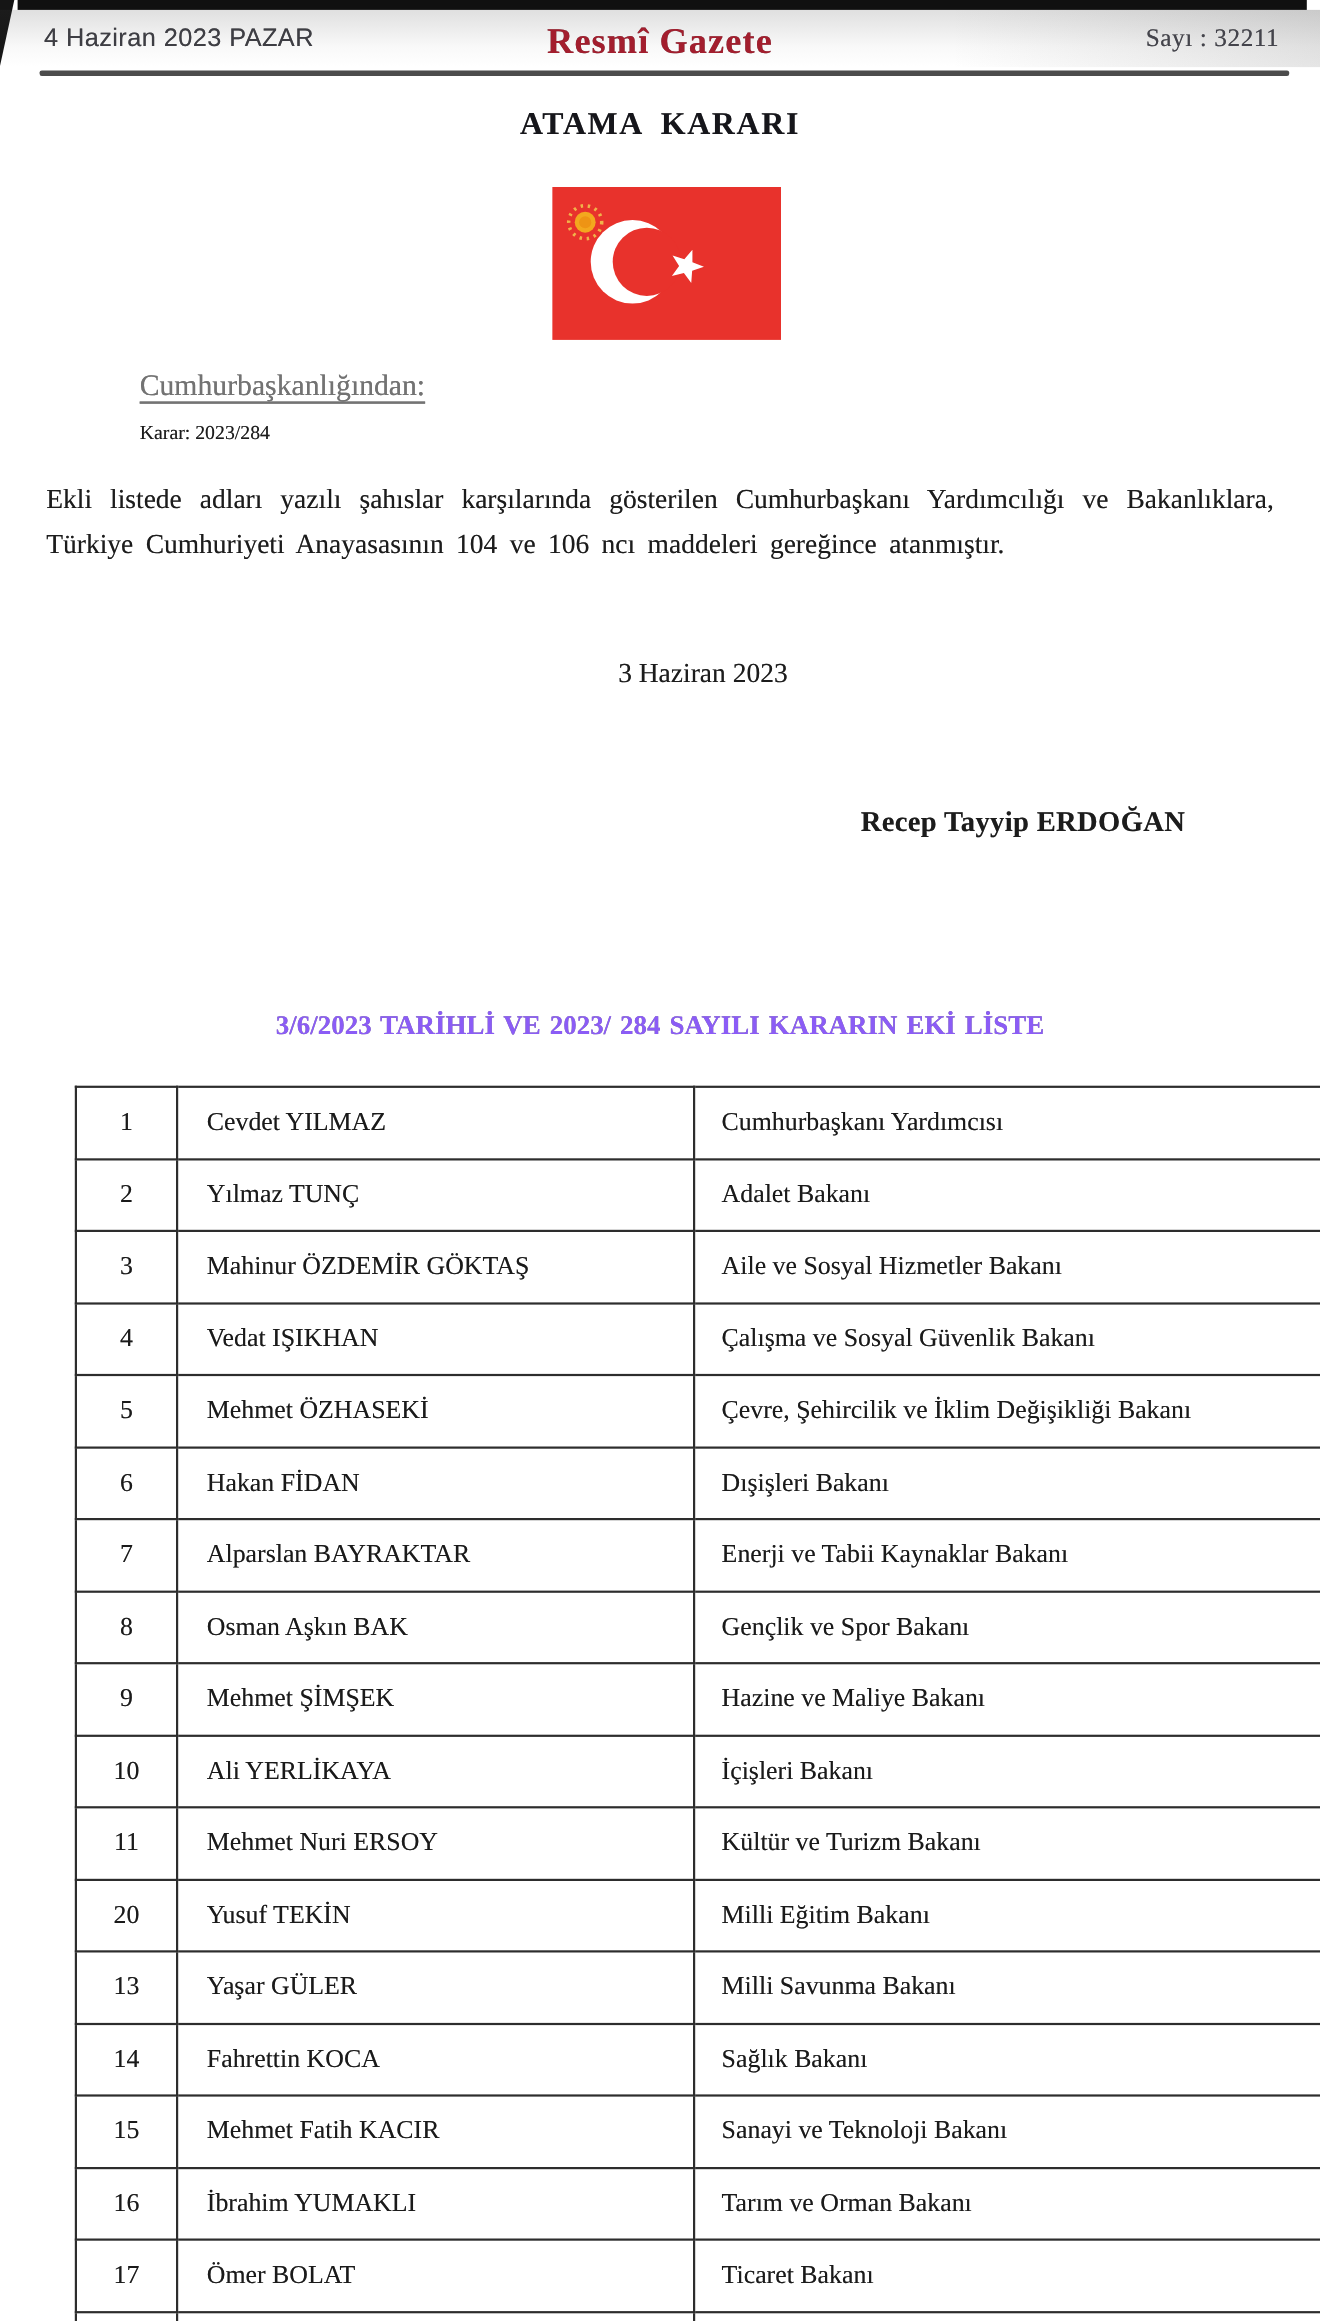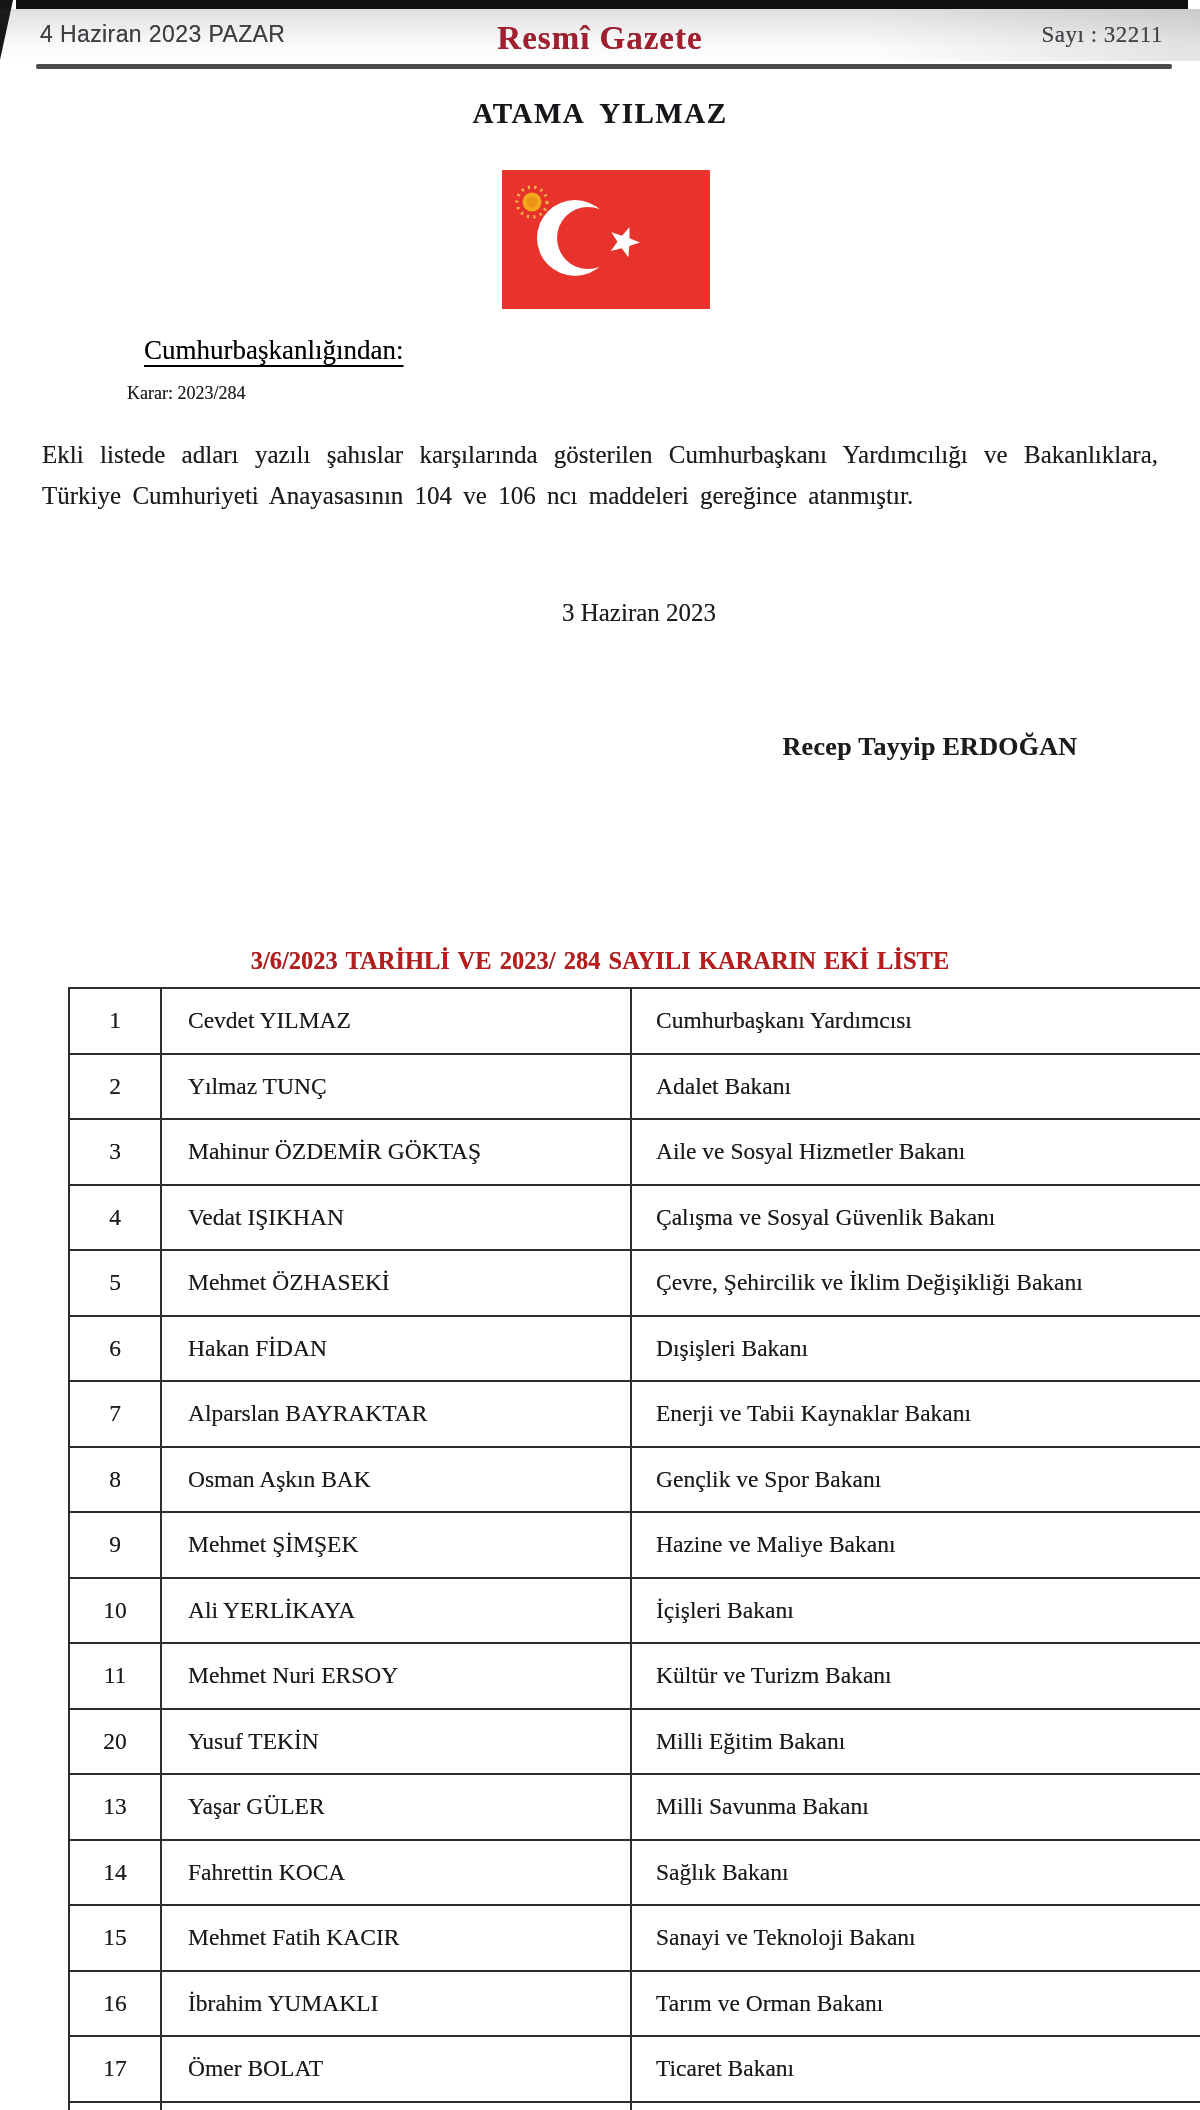--- a/index.html
+++ b/index.html
@@ -24,32 +24,32 @@
   .gz-title { position:absolute; left:0; top:20px; width:1200px; text-align:center;
     font-weight:bold; font-size:33px; letter-spacing:1px; }
   .gz-issue { position:absolute; right:37px; top:22px; font-family:Liberation Serif, serif;
     font-size:23px; color:#44444c; letter-spacing:0.5px;margin-left:21px; }
   .header-rule { position:absolute; left:36px; top:64px; width:1136px; height:5px;
     background:#4c4c4c; border-radius:2px; }
   
   .doc-title { position:absolute; left:0; top:97px; width:1200px; text-align:center;
     font-weight:bold; font-size:29px; letter-spacing:1.5px; word-spacing:8px; color:#16161b; }
   .flag { position:absolute; left:502px; top:170px; width:208px; height:139px; }
-  .from-line { position:absolute; left:144px; top:335px; font-size:27px; color:#000000;
+  .from-line { position:absolute; left:127px; top:335px; font-size:27px; color:#737373;
     text-decoration:underline; text-decoration-thickness:2px; text-underline-offset:6px; }
   .decision-no { position:absolute; left:127px; top:383px; font-size:18px; font-weight:normal; }
   .body-par { position:absolute; left:42px; top:434px; width:1116px; font-size:25px;
     line-height:41px; text-align:justify; word-spacing:5px; }
   .decision-date { position:absolute; left:454px; top:599px; width:370px; text-align:center; font-size:25px; }
   .signature { position:absolute; left:700px; top:732px; width:460px; text-align:center; }
   .sig-name { font-size:26px; font-weight:bold; letter-spacing:0.3px; }
   .sig-title { font-size:24px; margin-top:17px; letter-spacing:1px; }
   
   .list-title { position:absolute; left:0; top:919px; width:1200px; text-align:center;
-    font-weight:bold; font-size:24.5px; word-spacing:2px; color:#b91c1c;margin-top:28px; }
+    font-weight:bold; font-size:24.5px; word-spacing:2px; color:#8b5cf6; }
   table.appointments { position:absolute; left:68px; top:987px; width:1098px;
     border-collapse:collapse; table-layout:fixed; }
   table.appointments td { border:2px solid #2d2d2d; height:61.5px; font-size:23.5px;
     color:#1a1a1a; vertical-align:middle; overflow:hidden; white-space:nowrap; }
   td.c-no { width:88px; text-align:center; }
   td.c-name { width:441px; padding-left:26px; }
   td.c-pos { width:569px; padding-left:24px; }
 </style>
 </head>
 <body>
@@ -58,21 +58,21 @@
 
   <div class="top-bar"></div>
   <div class="corner-wedge"></div>
   <div class="header-shade"></div>
 
   <div class="gz-date">4 Haziran 2023 PAZAR</div>
   <div class="gz-title" style="color:#a31e2e;">Resmî Gazete</div>
   <div class="gz-issue">Sayı : 32211</div>
   <div class="header-rule"></div>
 
-  <div class="doc-title">ATAMA YILMAZ</div>
+  <div class="doc-title">ATAMA KARARI</div>
 
   <svg class="flag" viewBox="0 0 208 139" xmlns="http://www.w3.org/2000/svg">
     <rect x="0" y="0" width="208" height="139" fill="#e8322c"></rect>
     <circle cx="73" cy="68" r="38" fill="#ffffff"></circle>
     <circle cx="86" cy="68" r="31" fill="#e8322c"></circle>
     <polygon transform="rotate(20 122 72)" fill="#ffffff" points="122,56 125.9,66.7 137.2,67.1 128.3,74.0 131.4,84.9 122,78.6 112.6,84.9 115.7,74.0 106.8,67.1 118.1,66.7"></polygon>
     <circle cx="30" cy="32" r="15" fill="none" stroke="#f0b34a" stroke-width="3.2" stroke-dasharray="2.2 4.4"></circle>
     <circle cx="30" cy="32" r="9.5" fill="#f3a81e"></circle>
     <circle cx="30" cy="32" r="5.5" fill="#ee9414"></circle>
   </svg>

